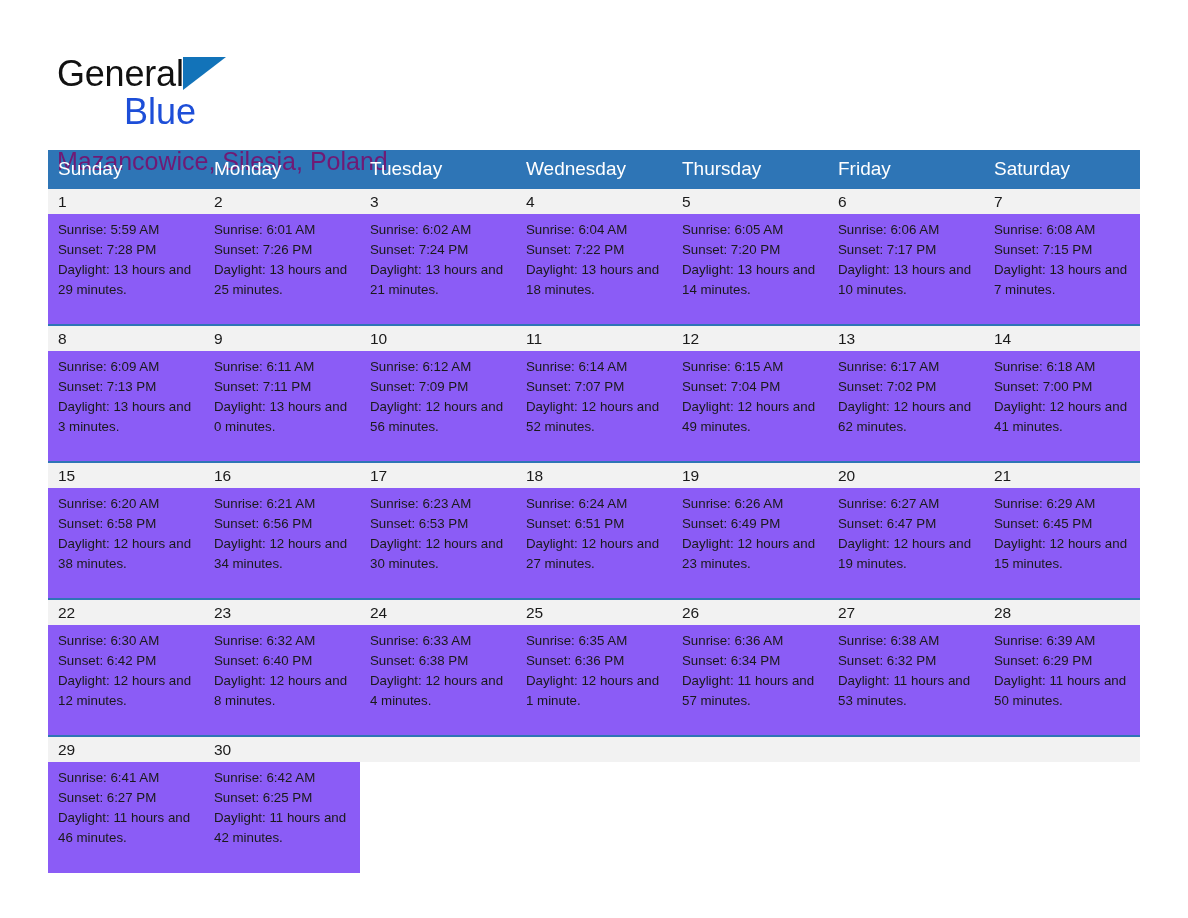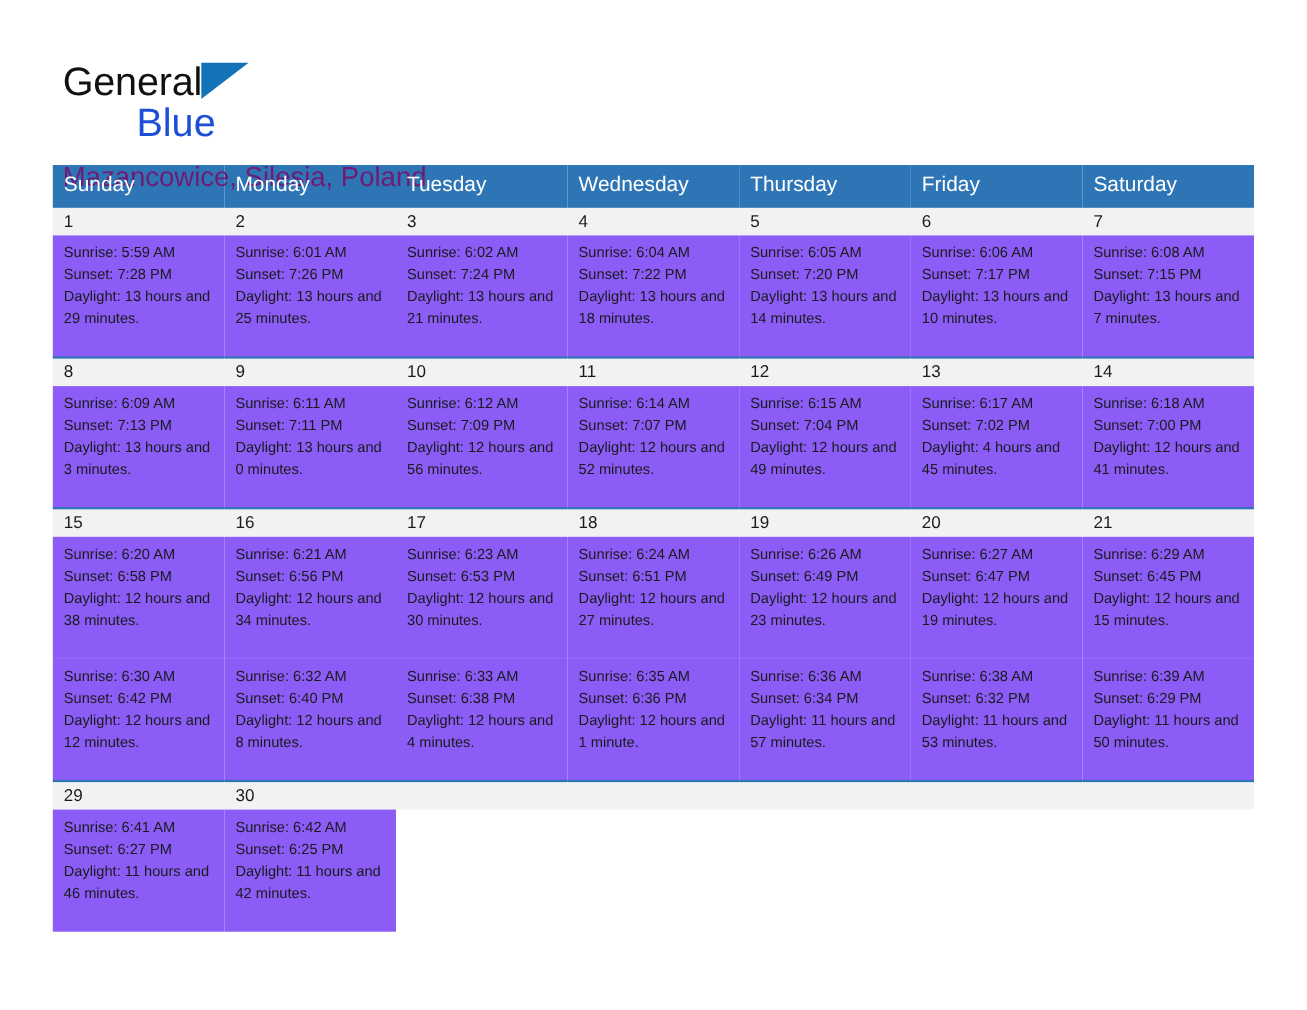--- a/index.html
+++ b/index.html
@@ -260,21 +260,21 @@
           <div class="daylight-line">Daylight: 12 hours and 52 minutes.</div>
         </td>
         <td>
           <div class="cell-line">Sunrise: 6:15 AM</div>
           <div class="cell-line">Sunset: 7:04 PM</div>
           <div class="daylight-line">Daylight: 12 hours and 49 minutes.</div>
         </td>
         <td>
           <div class="cell-line">Sunrise: 6:17 AM</div>
           <div class="cell-line">Sunset: 7:02 PM</div>
-          <div class="daylight-line">Daylight: 4 hours and 45 minutes.</div>
+          <div class="daylight-line">Daylight: 12 hours and 62 minutes.</div>
         </td>
         <td>
           <div class="cell-line">Sunrise: 6:18 AM</div>
           <div class="cell-line">Sunset: 7:00 PM</div>
           <div class="daylight-line">Daylight: 12 hours and 41 minutes.</div>
         </td>
       </tr>
 
       <tr class="daynum-row">
         <td>15</td>
@@ -316,20 +316,29 @@
           <div class="cell-line">Sunset: 6:47 PM</div>
           <div class="daylight-line">Daylight: 12 hours and 19 minutes.</div>
         </td>
         <td>
           <div class="cell-line">Sunrise: 6:29 AM</div>
           <div class="cell-line">Sunset: 6:45 PM</div>
           <div class="daylight-line">Daylight: 12 hours and 15 minutes.</div>
         </td>
       </tr>
 
+      <tr class="daynum-row">
+        <td>22</td>
+        <td>23</td>
+        <td>24</td>
+        <td>25</td>
+        <td>26</td>
+        <td>27</td>
+        <td>28</td>
+      </tr>
       <tr class="info-row">
         <td>
           <div class="cell-line">Sunrise: 6:30 AM</div>
           <div class="cell-line">Sunset: 6:42 PM</div>
           <div class="daylight-line">Daylight: 12 hours and 12 minutes.</div>
         </td>
         <td>
           <div class="cell-line">Sunrise: 6:32 AM</div>
           <div class="cell-line">Sunset: 6:40 PM</div>
           <div class="daylight-line">Daylight: 12 hours and 8 minutes.</div>

